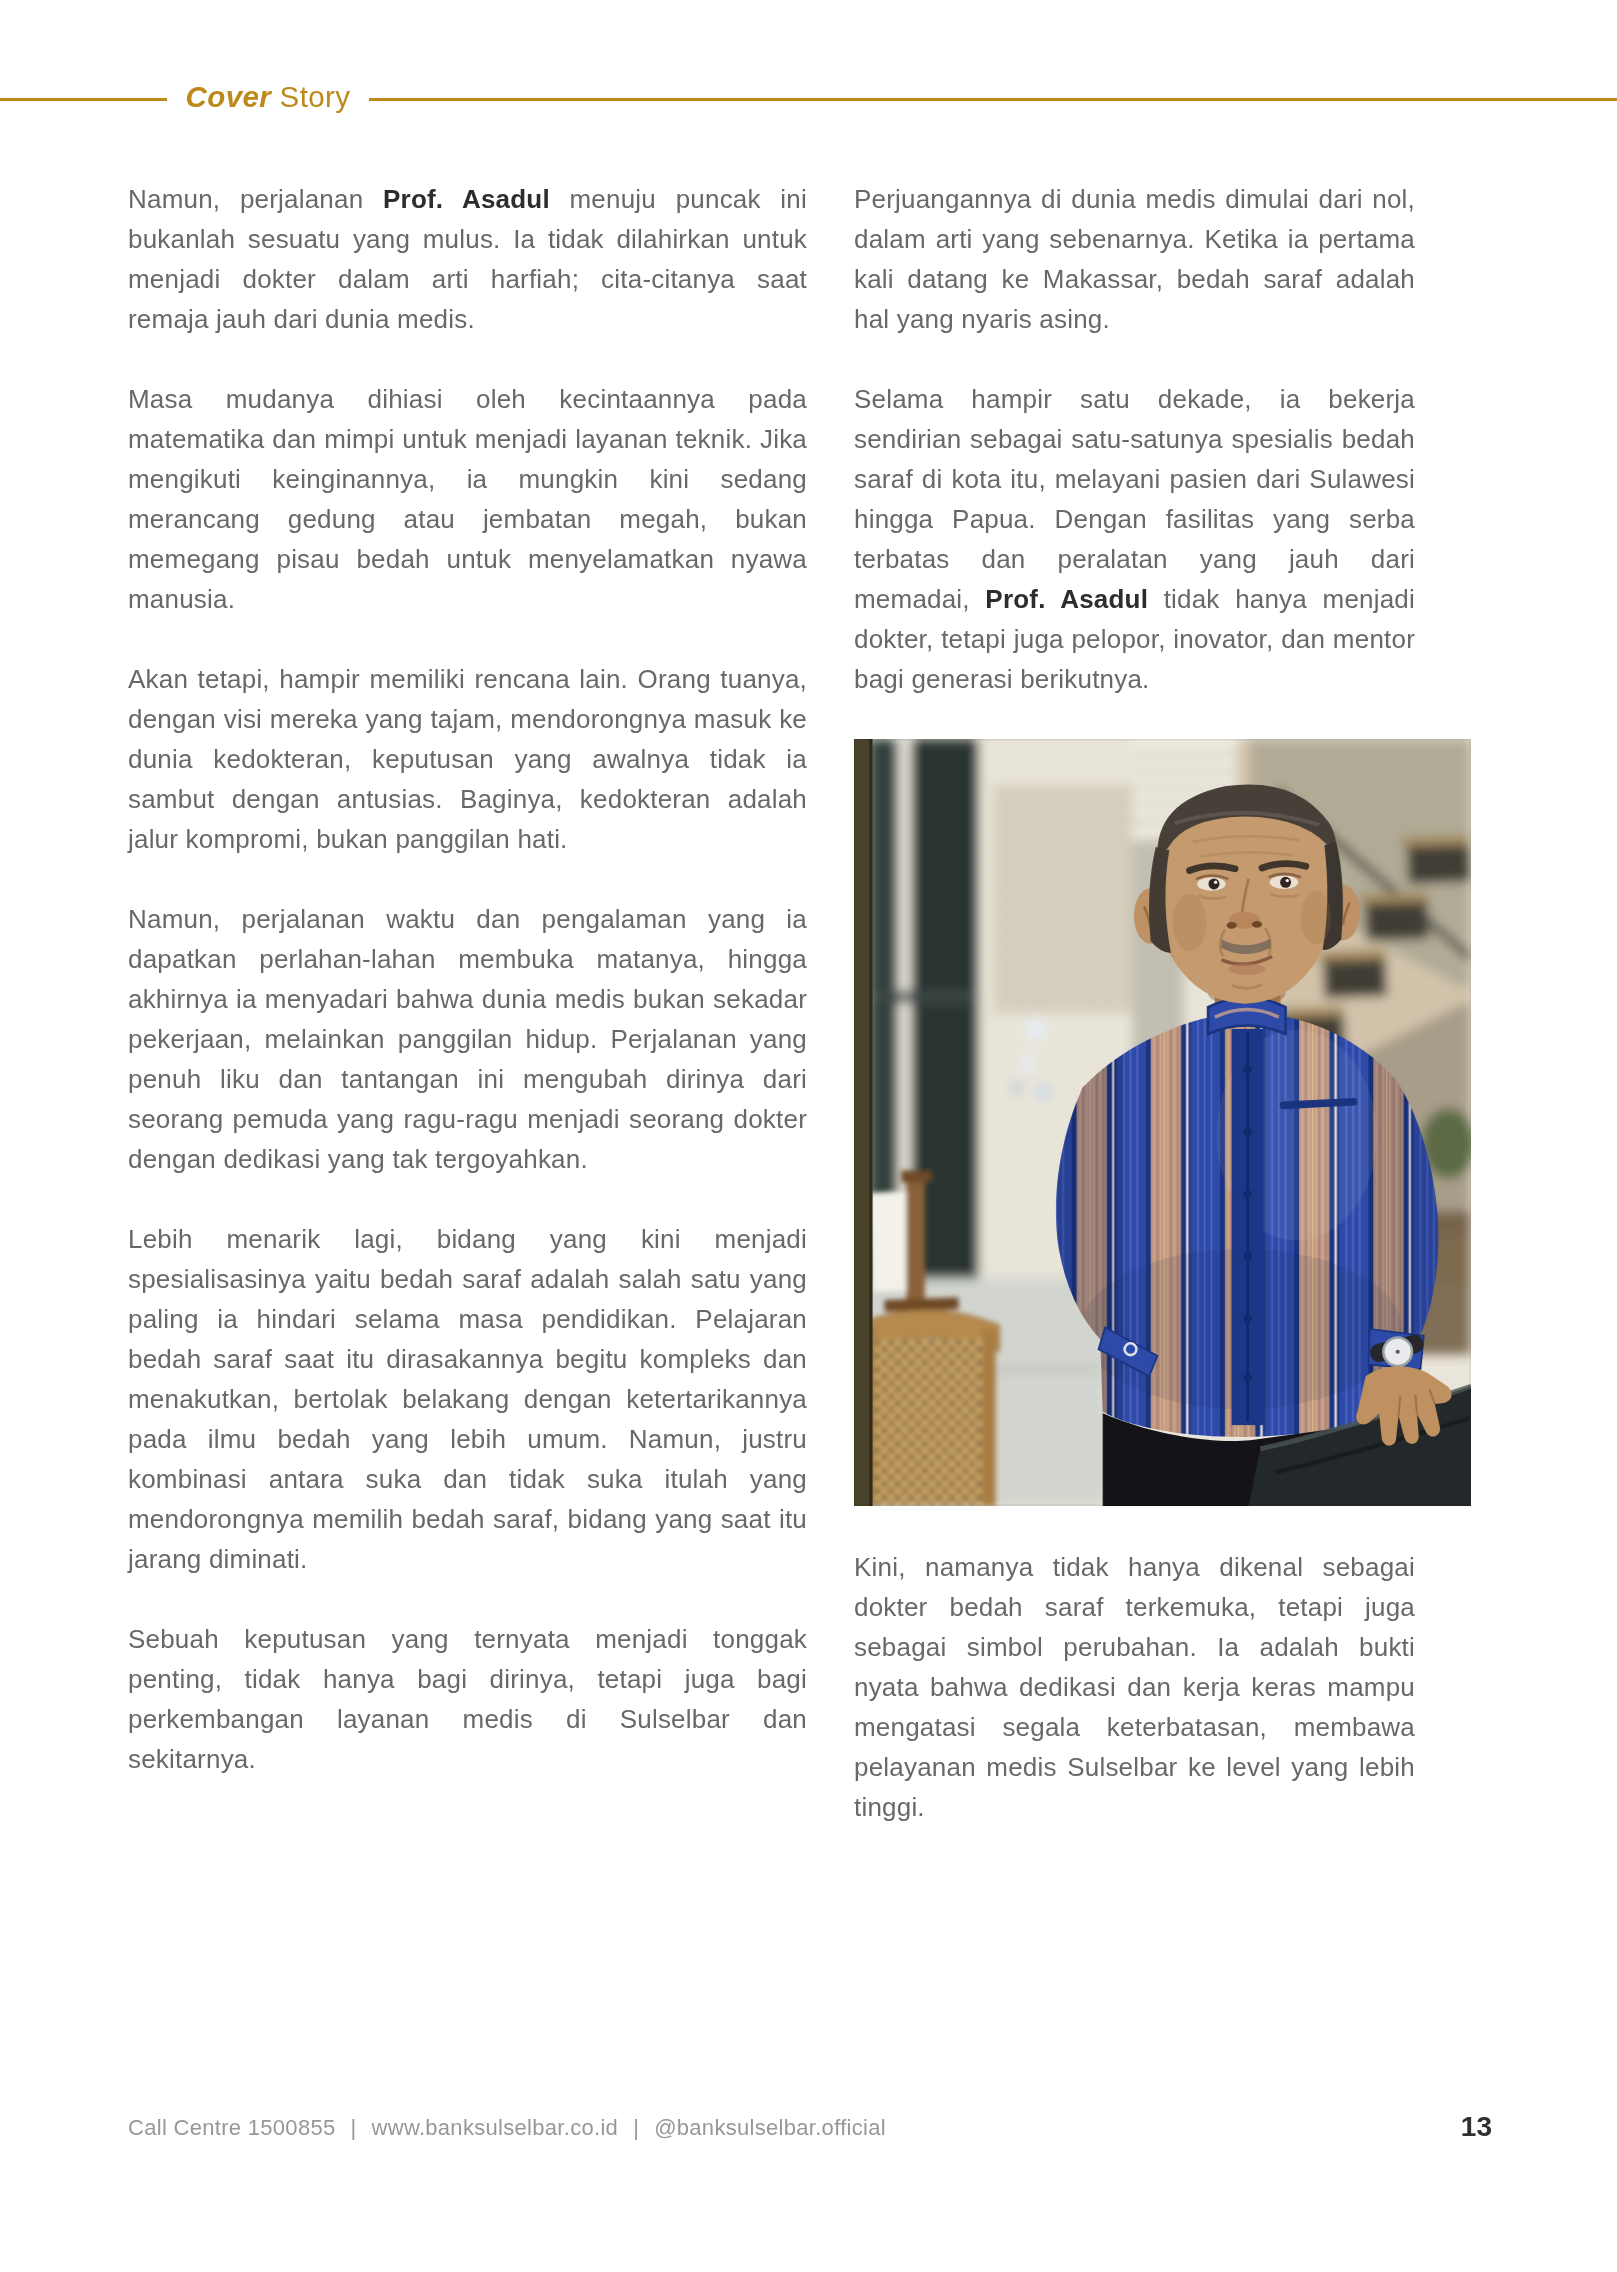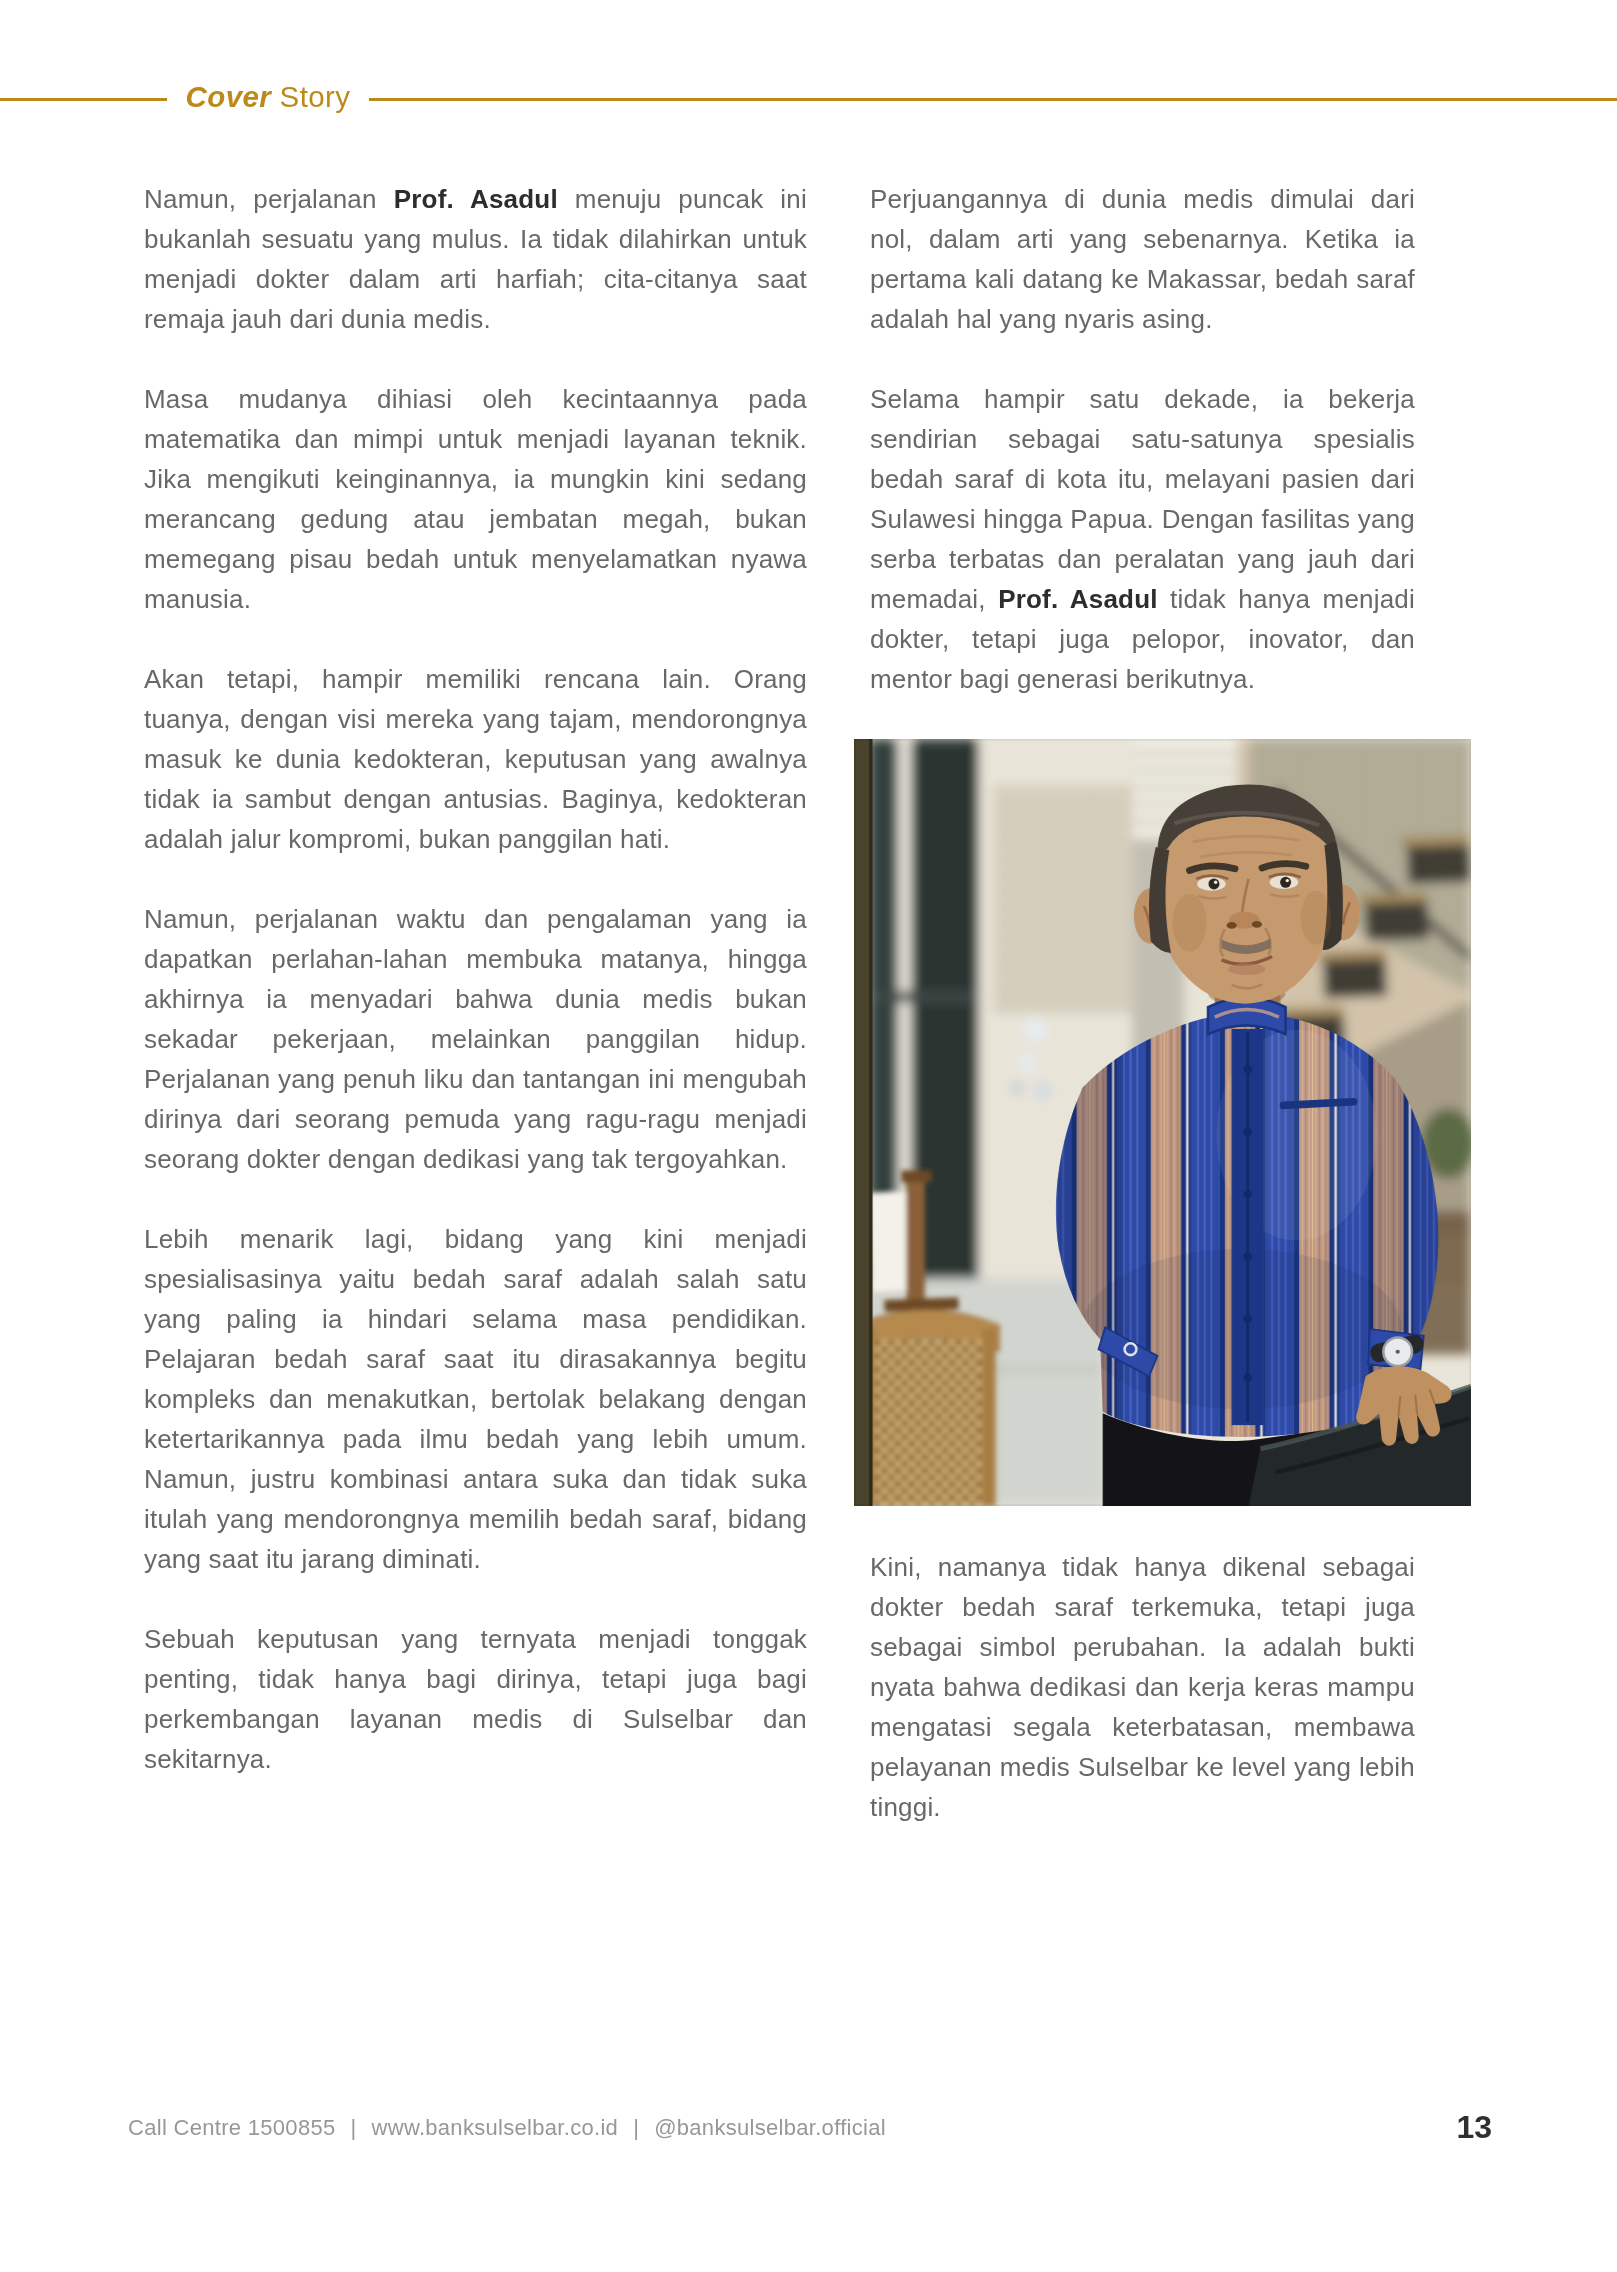--- a/index.html
+++ b/index.html
@@ -29,38 +29,38 @@
   }
   .header-title .t-italic{font-weight:700;font-style:italic;}
   .header-title .t-reg{font-weight:400;margin-left:8.4px;}
 
   
   .col{
     position:absolute;top:179px;
     font-size:26px;line-height:40px;color:var(--body);
     text-align:justify;letter-spacing:0.2px;
   }
-  .col p{margin:0 0 40px 16px;}
+  .col p{margin:0 0 40px 0;}
   .col p b{color:var(--bold);font-weight:700;}
   .col-left{left:128px;width:679px;}
   .col-right{left:854px;width:561px;}
 
   .photo-block{width:617px;height:767px;margin:1.7px 0 41px 0;}
   .photo-block svg{display:block;}
 
   
   .footer-left{
     position:absolute;left:128px;top:2112px;
     font-size:22px;line-height:32px;color:var(--footer);letter-spacing:0.3px;
     white-space:nowrap;
   }
   .footer-left .sep{padding:0 15px;color:var(--footer);}
   .footer-page{
     position:absolute;right:126px;top:2110px;
-    font-size:32px;line-height:34px;font-weight:700;color:var(--pagenum);
+    font-size:28px;line-height:34px;font-weight:700;color:var(--pagenum);
   }
 </style>
 </head>
 <body>
 
 <div class="page">
 
   <div class="rule rule-left"></div>
   <div class="rule rule-right"></div>
   <div class="header-title"><span class="t-italic">Cover</span><span class="t-reg">Story</span></div>

